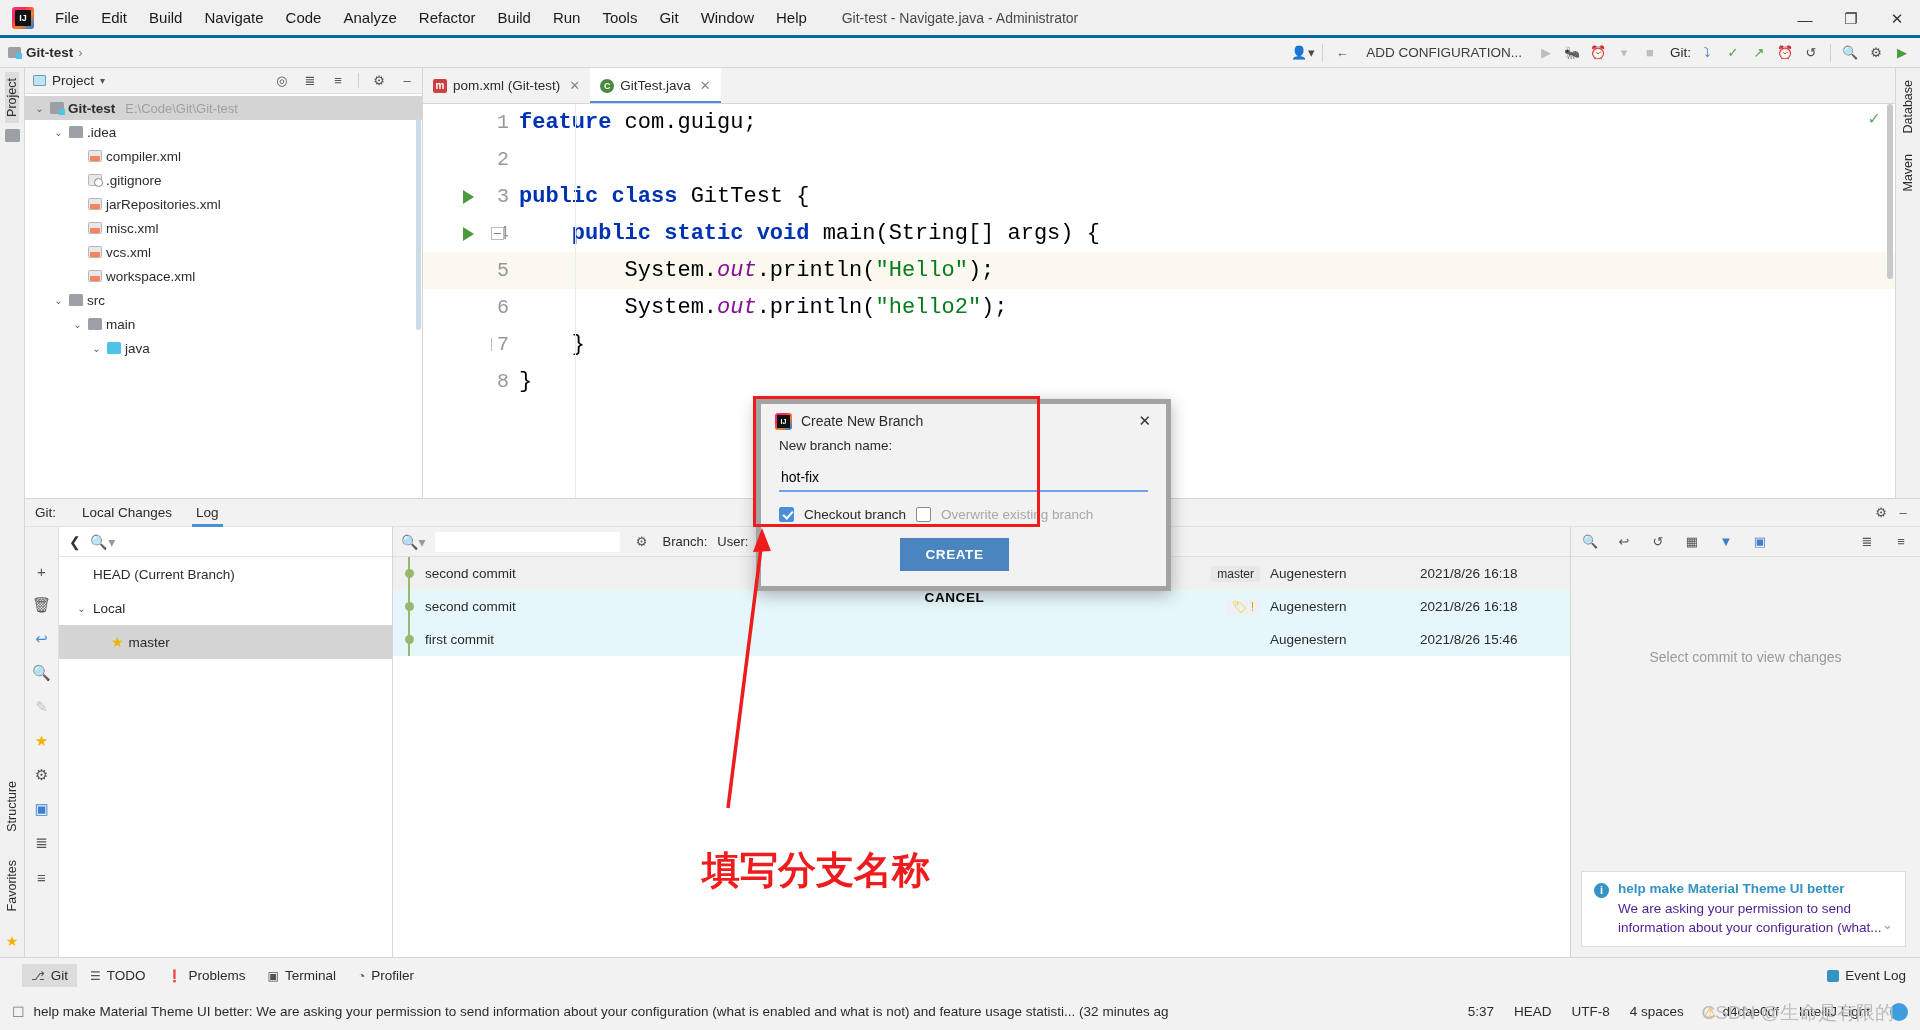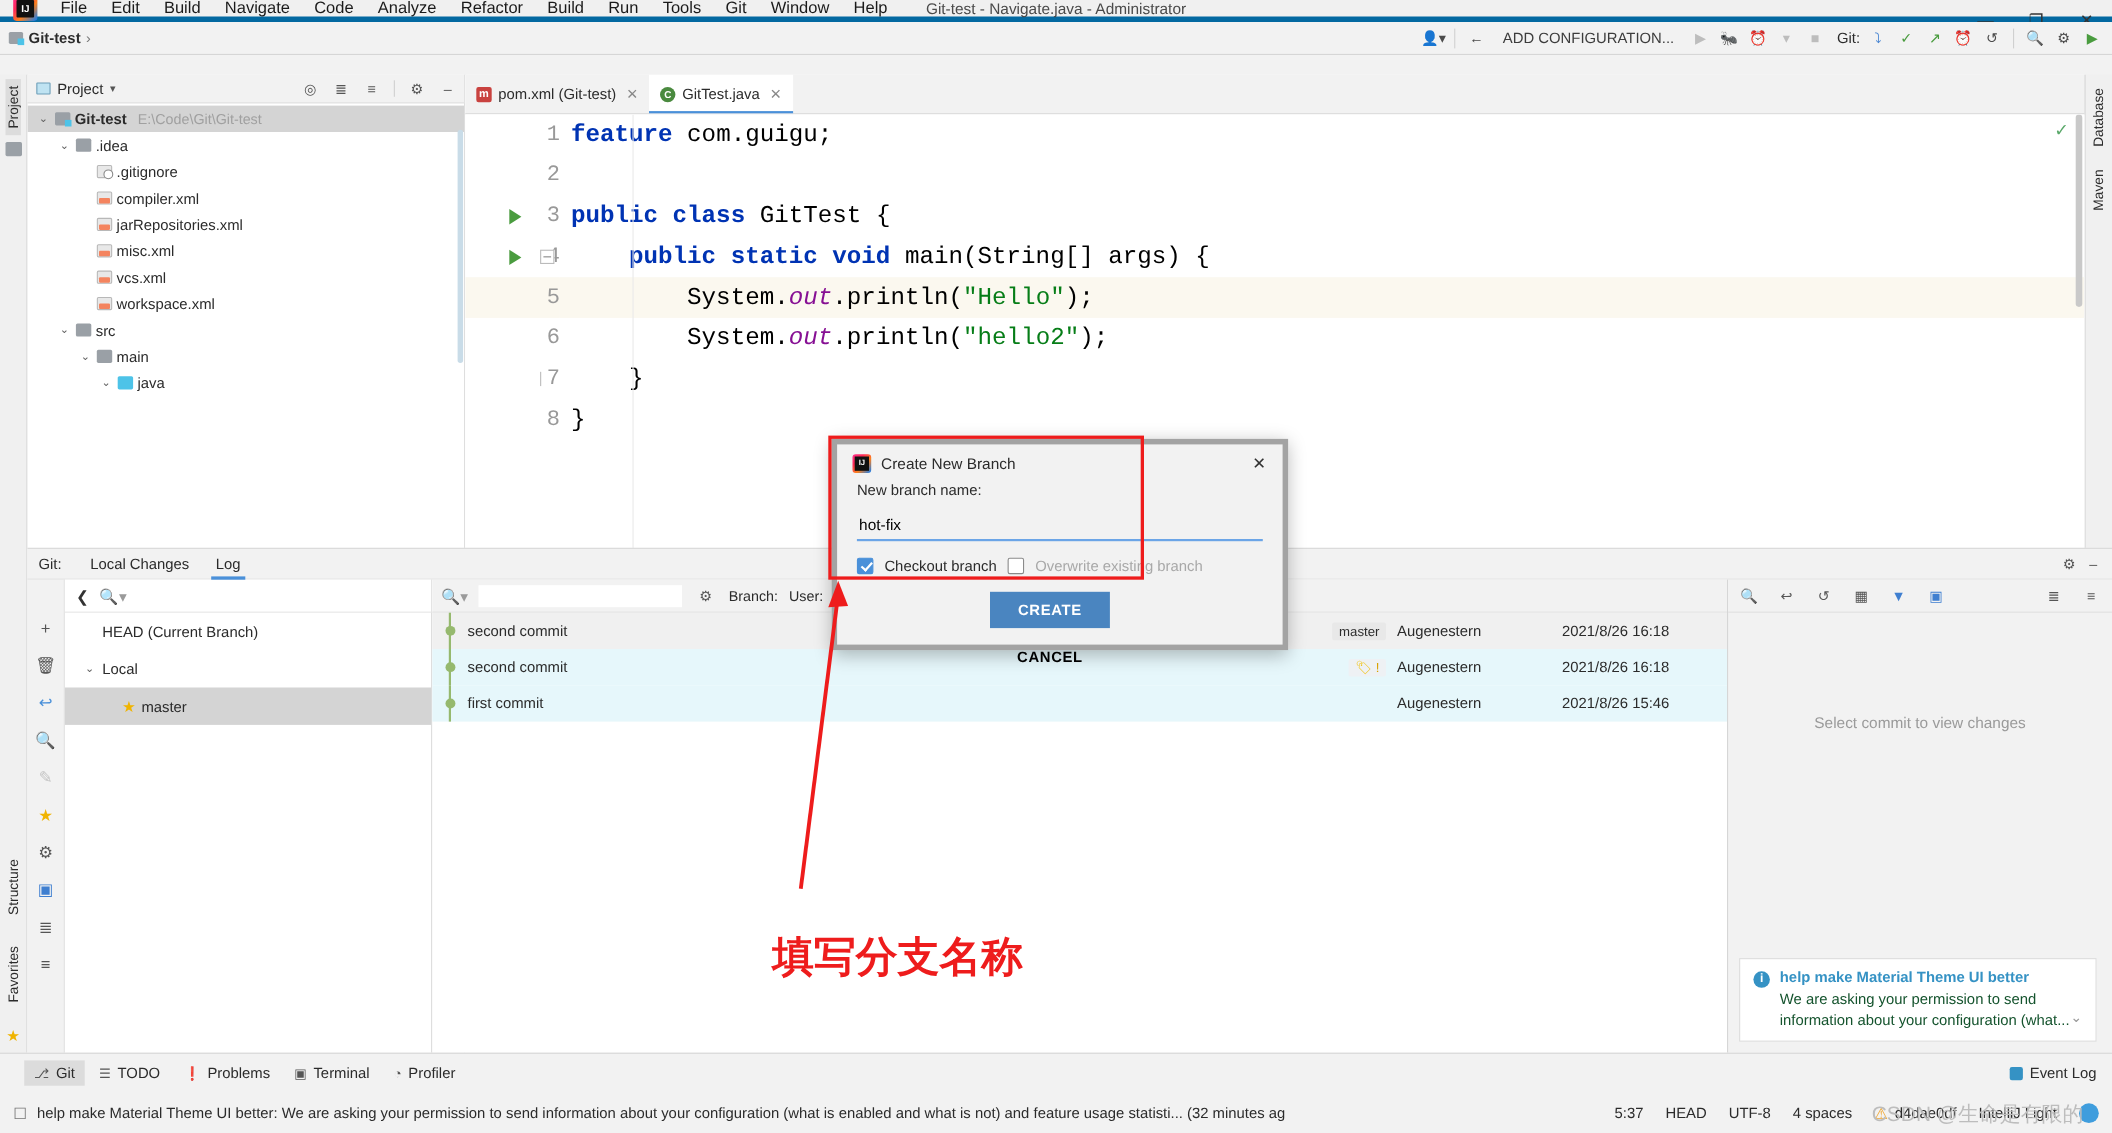--- a/index.html
+++ b/index.html
@@ -6,22 +6,22 @@
   html, body {
     width:1920px; height:1030px;
     font-family:"Liberation Sans", sans-serif;
     background:#f2f2f2; color:#2b2b2b;
     overflow:hidden;
   }
   .app { position:relative; width:1920px; height:1030px; }
 
   
   .titlebar {
-    height:20px; background:#f0f0f0; display:flex; align-items:center;
-    border-bottom:5px solid #0369a1; position:relative;
+    height:38px; background:#f0f0f0; display:flex; align-items:center;
+    border-bottom:3px solid #0369a1; position:relative;
   }
   .ij-logo {
     width:22px; height:22px; margin:0 10px 0 12px; border-radius:3px;
     background:linear-gradient(135deg,#ff318c 0%,#fe2857 30%,#fc801d 60%,#087cfa 100%);
     position:relative; flex:none;
   }
   .ij-logo::after {
     content:"IJ"; position:absolute; inset:3px; background:#111;
     color:#fff; font-size:9px; font-weight:bold; line-height:16px; text-align:center;
     border-radius:1px;
@@ -189,21 +189,21 @@
 
   .changes-panel { width:350px; background:#f2f2f2; border-left:1px solid #d6d6d6; display:flex; flex-direction:column; position:relative;}
   .changes-toolbar { height:30px; background:#f2f2f2; border-bottom:1px solid #e0e0e0; display:flex; align-items:center; padding:0 8px; gap:12px;}
   .changes-body { flex:1; display:flex; align-items:flex-start; justify-content:center; padding-top:92px; color:#9a9a9a; font-size:14px;}
   .notif {
     position:absolute; left:10px; right:14px; bottom:10px; background:#fff;
     border:1px solid #dcdcdc; padding:9px 12px; display:flex; gap:9px;
   }
   .notif .ibadge { width:15px;height:15px;border-radius:50%;background:#3592c4;color:#fff;font-size:11px;font-weight:bold;display:flex;align-items:center;justify-content:center;flex:none;margin-top:2px;}
   .notif .ntitle { color:#3592c4; font-weight:bold; font-size:13.5px; margin-bottom:3px;}
-  .notif .ntext { font-size:13.5px; line-height:1.42; color:#14532d;}
+  .notif .ntext { font-size:13.5px; line-height:1.42; color:#4c1d95;}
   .notif .nchev { position:absolute; right:12px; bottom:14px; color:#9a9a9a; font-size:13px;}
 
   
   .bottombar {
     position:absolute; left:0; right:0; bottom:37px; height:36px;
     background:#f2f2f2; border-top:1px solid #d6d6d6; display:flex; align-items:center; padding-left:22px; gap:4px;
   }
   .bb-item { display:flex; align-items:center; gap:6px; font-size:13.5px; padding:4px 9px; cursor:default;}
   .bb-item.active { background:#dcdcdc; }
   .bb-ic { font-size:12px; color:#555; }
@@ -358,27 +358,27 @@
             <span class="label root">Git-test</span>
             <span class="path">E:\Code\Git\Git-test</span>
           </div>
           <div class="node" style="padding-left: 27px;">
             <span class="chev">⌄</span>
             <span class="fi folder"></span>
             <span class="label">.idea</span>
           </div>
           <div class="node" style="padding-left: 46px;">
             <span class="chev empty">⌄</span>
+            <span class="fi xml"></span>
+            <span class="label">compiler.xml</span>
+          </div>
+          <div class="node" style="padding-left: 46px;">
+            <span class="chev empty">⌄</span>
             <span class="fi git"></span>
             <span class="label">.gitignore</span>
-          </div>
-          <div class="node" style="padding-left: 46px;">
-            <span class="chev empty">⌄</span>
-            <span class="fi xml"></span>
-            <span class="label">compiler.xml</span>
           </div>
           <div class="node" style="padding-left: 46px;">
             <span class="chev empty">⌄</span>
             <span class="fi xml"></span>
             <span class="label">jarRepositories.xml</span>
           </div>
           <div class="node" style="padding-left: 46px;">
             <span class="chev empty">⌄</span>
             <span class="fi xml"></span>
             <span class="label">misc.xml</span>

